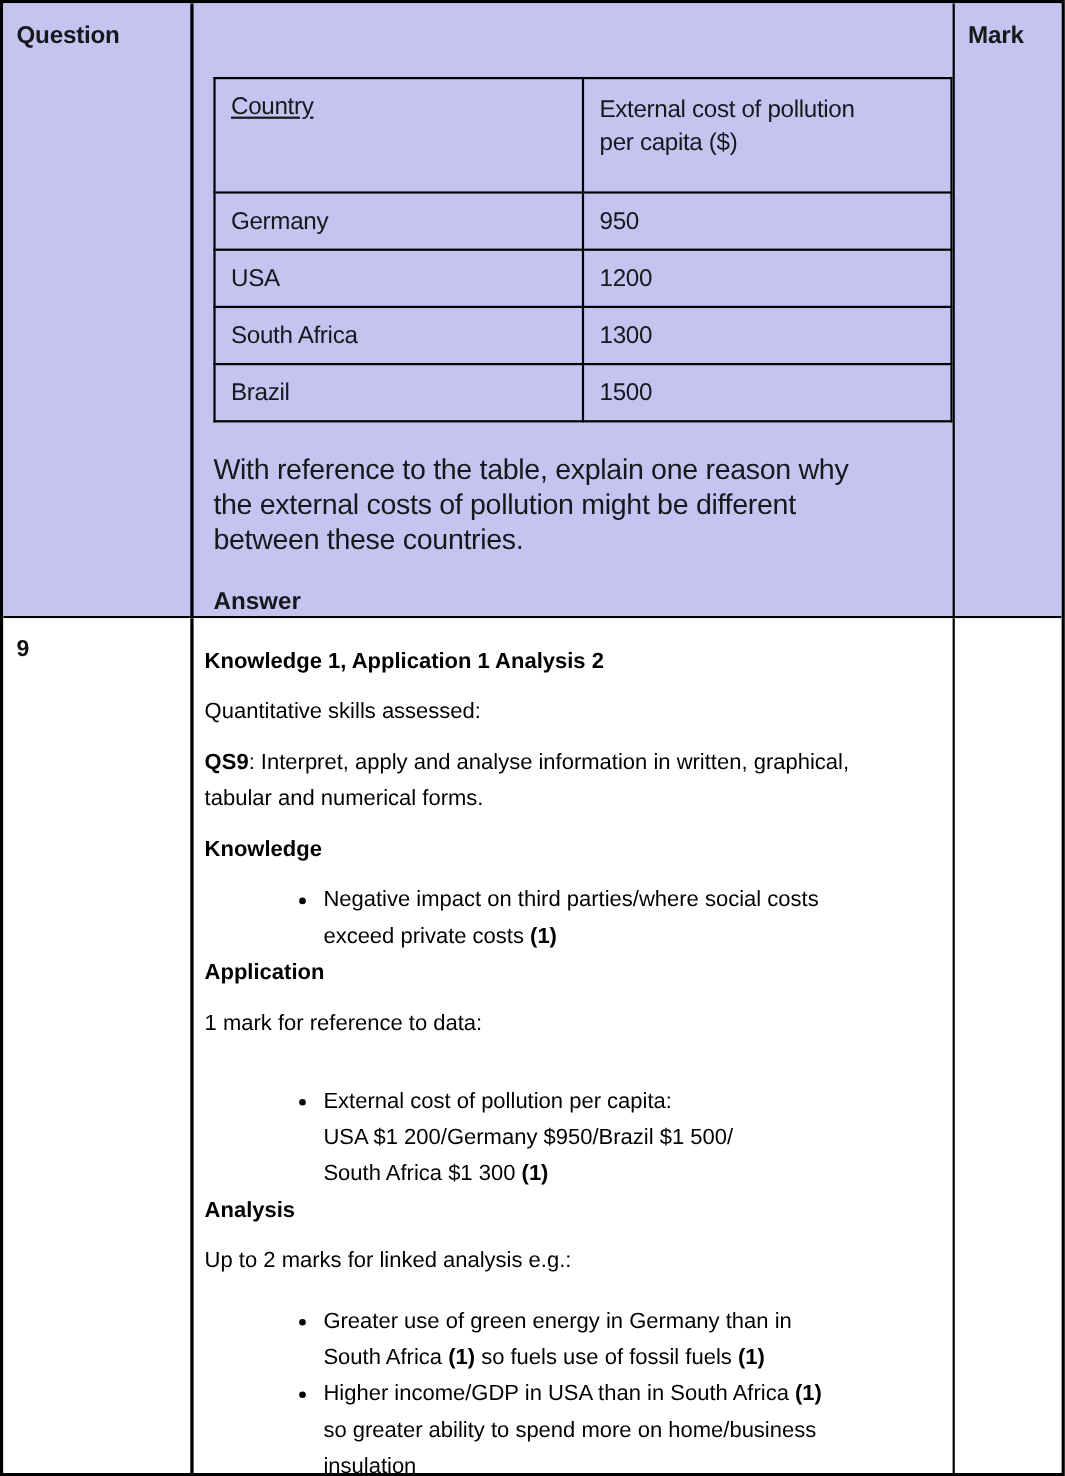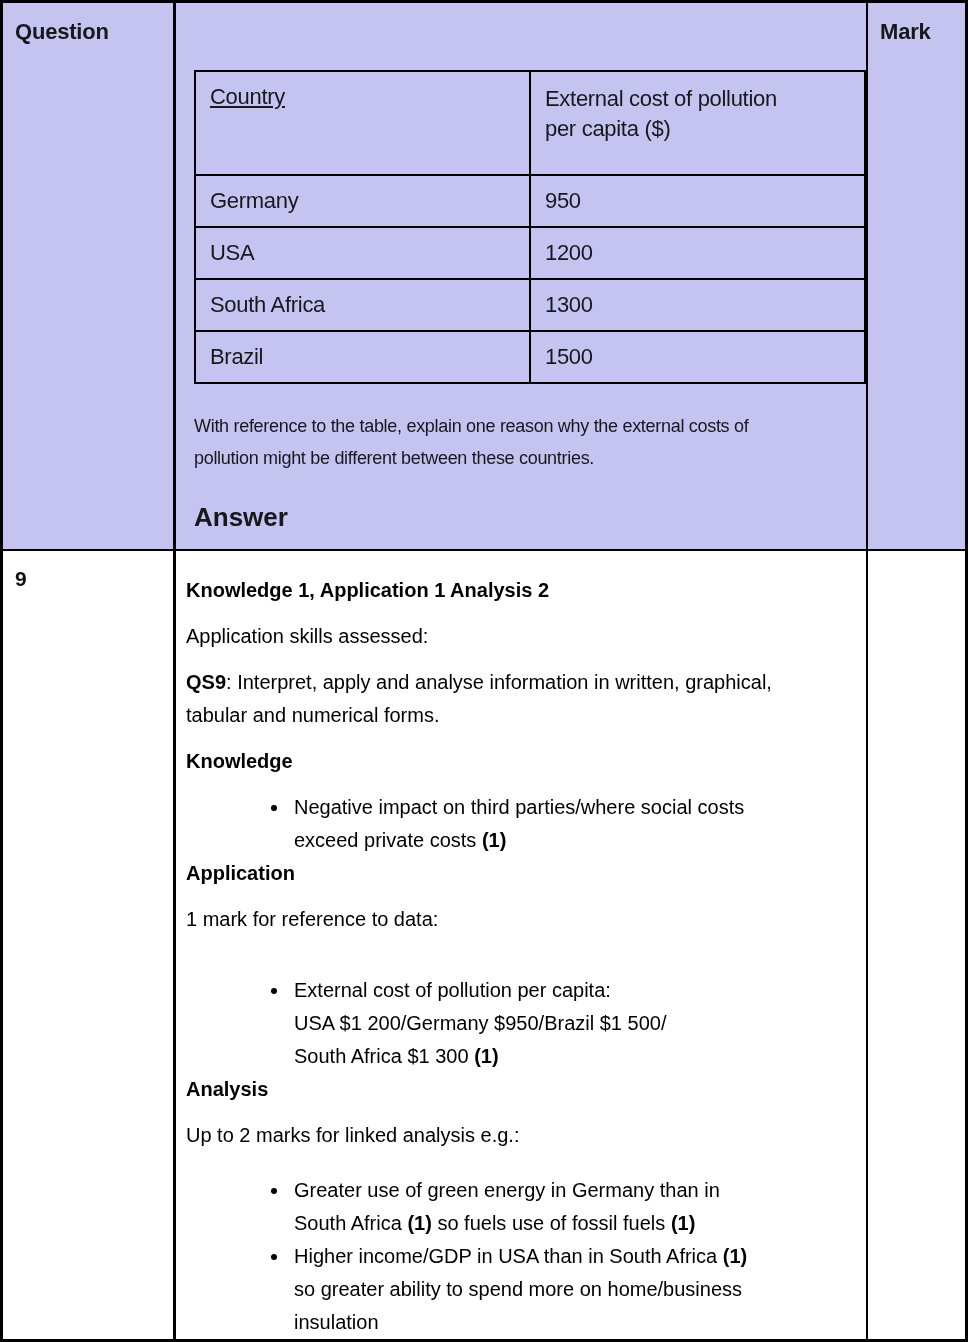--- a/index.html
+++ b/index.html
@@ -17,23 +17,23 @@
   .qnum { font-weight:700; font-size:21px; }
 
   
   .data-table { border-collapse:collapse; table-layout:fixed; width:672px; margin:67px 0 0 8px; }
   .data-table th, .data-table td { border:2px solid #000; text-align:left;
     font-weight:400; font-size:22px; color:#17171c; padding:12px 14px; letter-spacing:-0.3px; }
   .data-table th { height:104px; vertical-align:top;text-decoration:underline; }
   .data-table td { height:36px; vertical-align:middle; }
   .th-wrap { display:inline-block; max-width:252px; line-height:30px; }
 
-  .prompt { margin:26px 0 0 8px; font-size:18px; line-height:32px; max-width:600px;
+  .prompt { margin:26px 0 0 8px; font-size:26px; line-height:32px; max-width:600px;
     color:#17171c; letter-spacing:-0.3px; }
-  .answer-label { margin:28px 0 0 8px; font-size:26px; font-weight:700; color:#17171c; }
+  .answer-label { margin:28px 0 0 8px; font-size:22px; font-weight:700; color:#17171c; }
 
   
   .answer-content { padding:10px 16px 0 10px; font-size:20px; line-height:33px; color:#000; }
   .answer-content p { margin:13px 0; max-width:610px; }
   .answer-content p.mt0 { margin-top:0; }
   .answer-content ul { margin:5px 0 0 0; padding-left:104px; max-width:575px;
     list-style:disc outside; }
   .answer-content ul.gap { margin-top:22px; }
   .answer-content li { padding-left:4px; }
   .pre { white-space:pre-line;margin-top:38px; }
@@ -90,21 +90,21 @@
     </div>
   </div>
 
   <div class="row answer-row">
     <div class="cell col-q">
       <span class="qnum">9</span>
     </div>
 
     <div class="cell col-c answer-content">
       <p class="b">Knowledge 1, Application 1 Analysis 2</p>
-      <p>Application skills assessed:</p>
+      <p>Quantitative skills assessed:</p>
       <p><span style="font-weight: 700;">QS9</span><span>: Interpret, apply and analyse information in written, graphical, tabular and numerical forms.</span></p>
 
       <p class="b">Knowledge</p>
       <ul>
         <li><span>Negative impact on third parties/where social costs exceed private costs </span><span style="font-weight: 700;">(1)</span></li>
       </ul>
 
       <p class="b mt0">Application</p>
       <p>1 mark for reference to data:</p>
       <ul>

